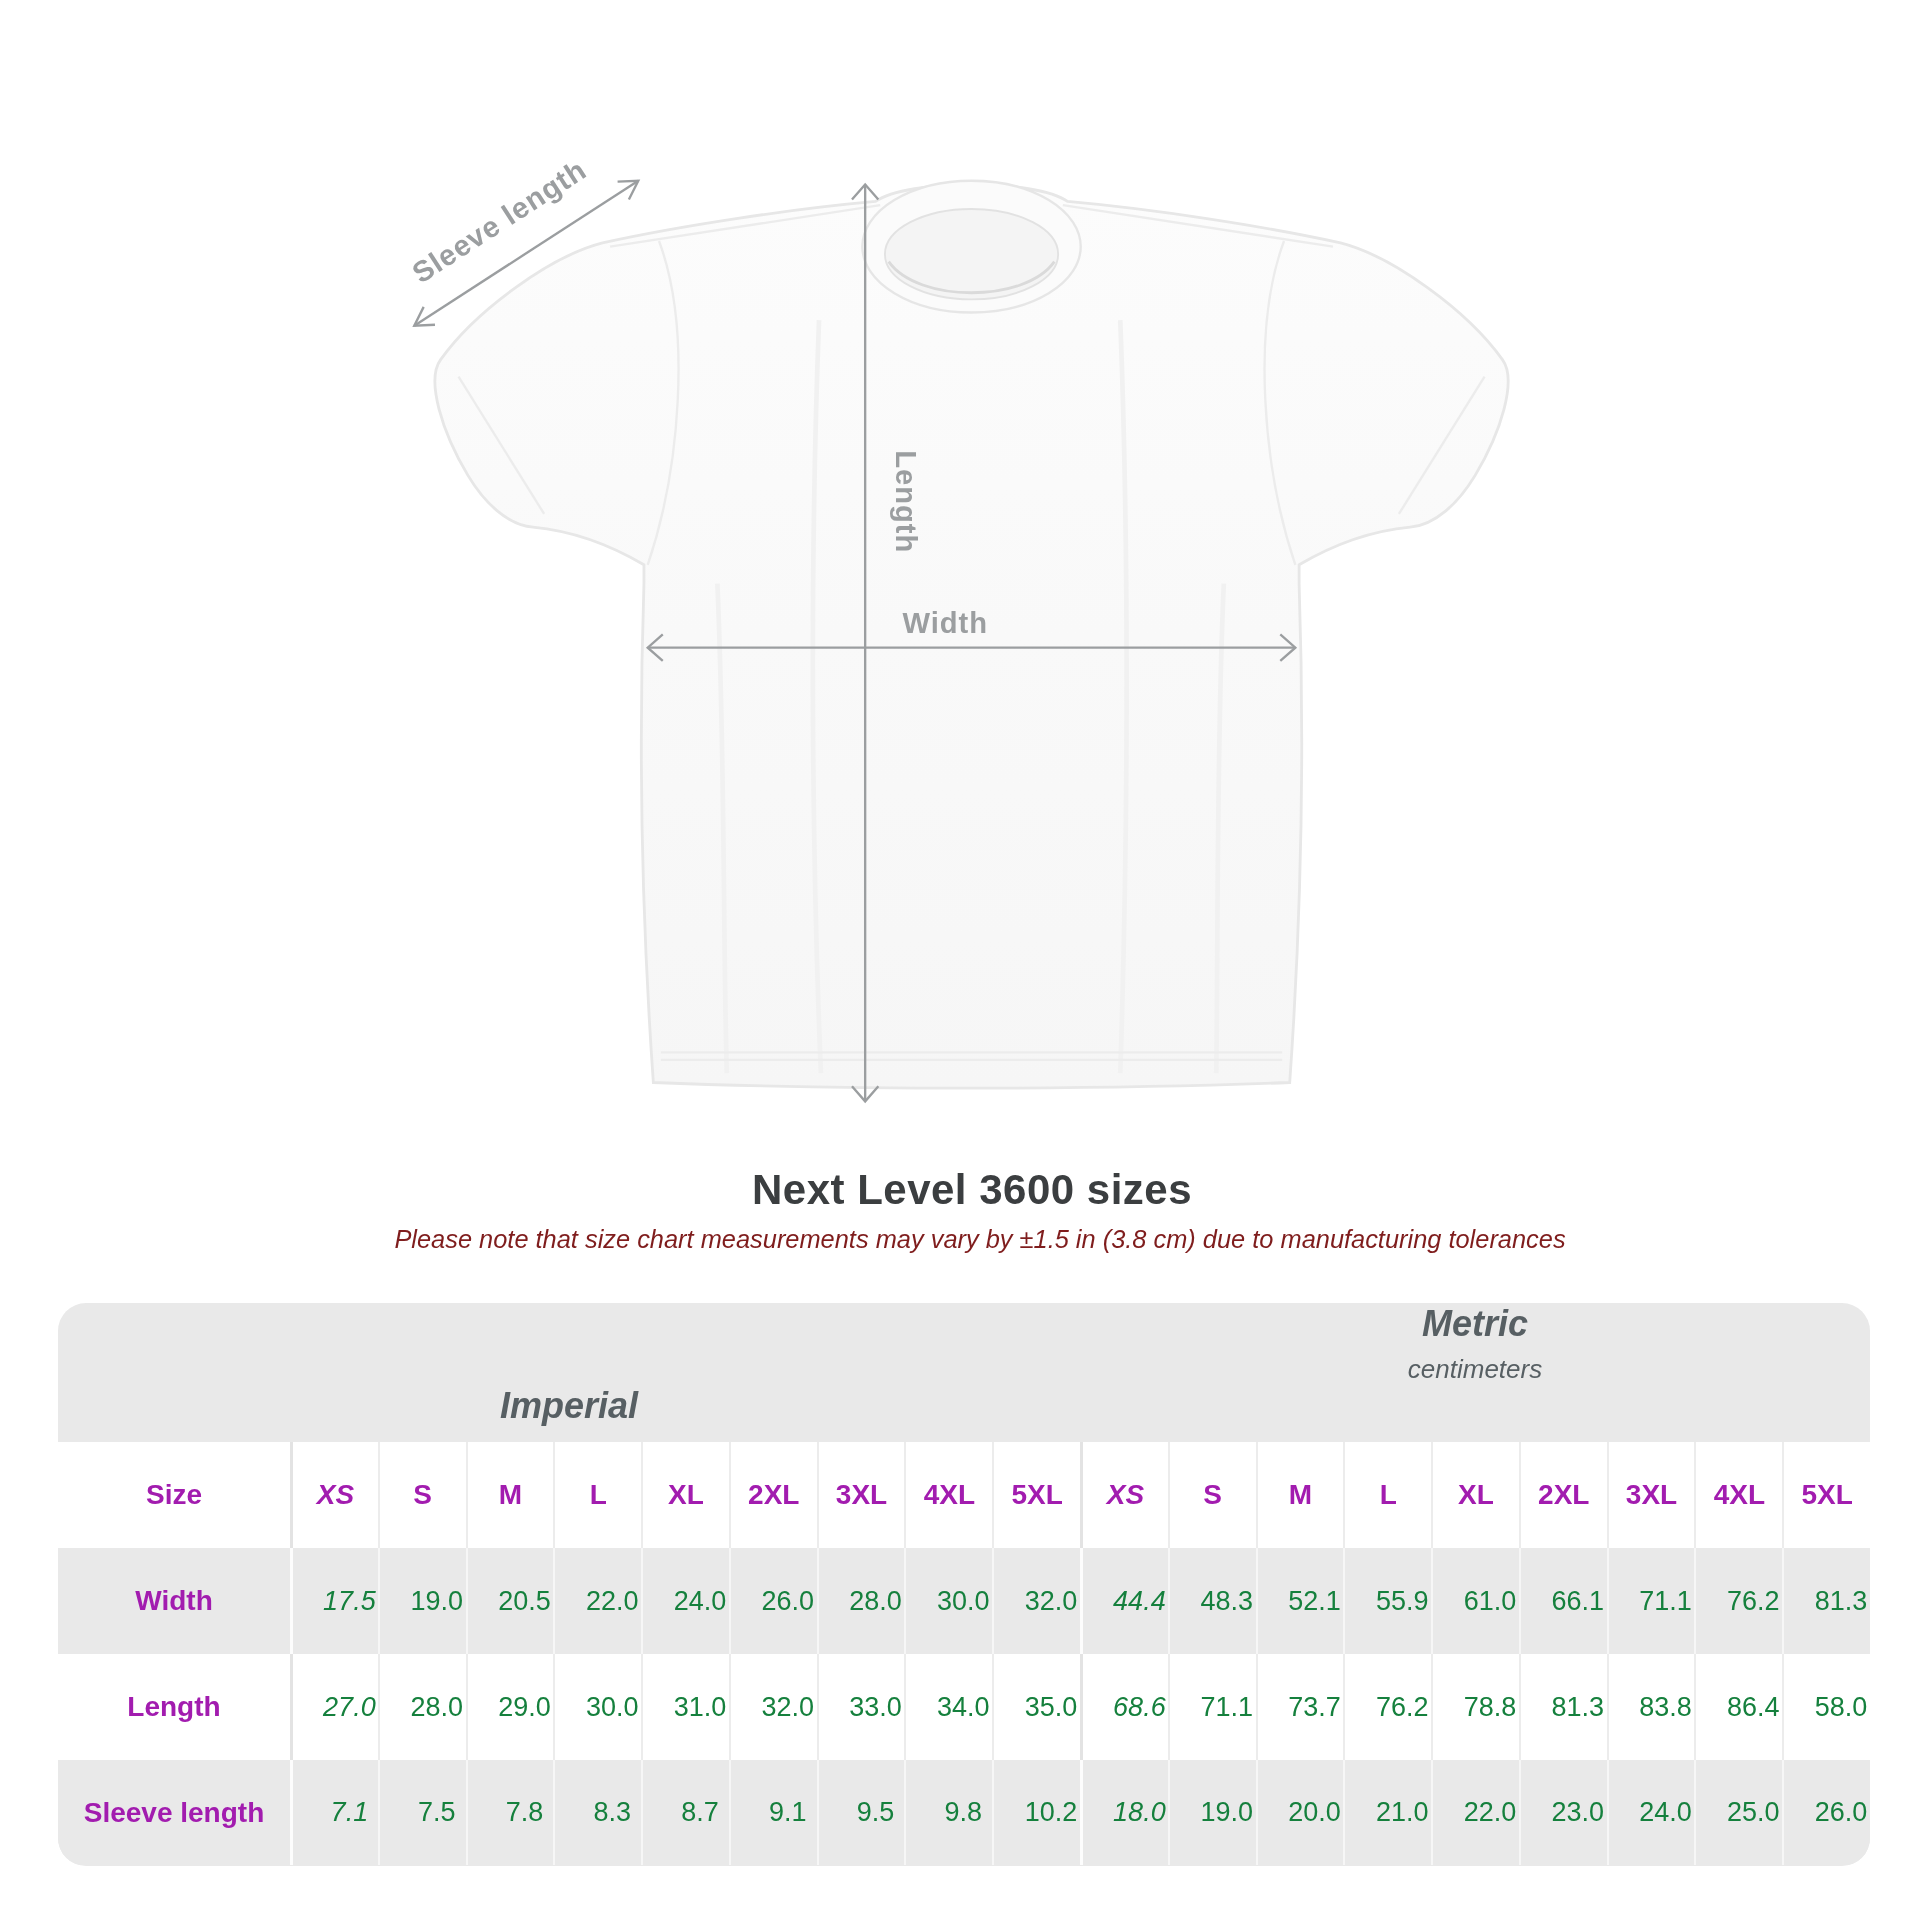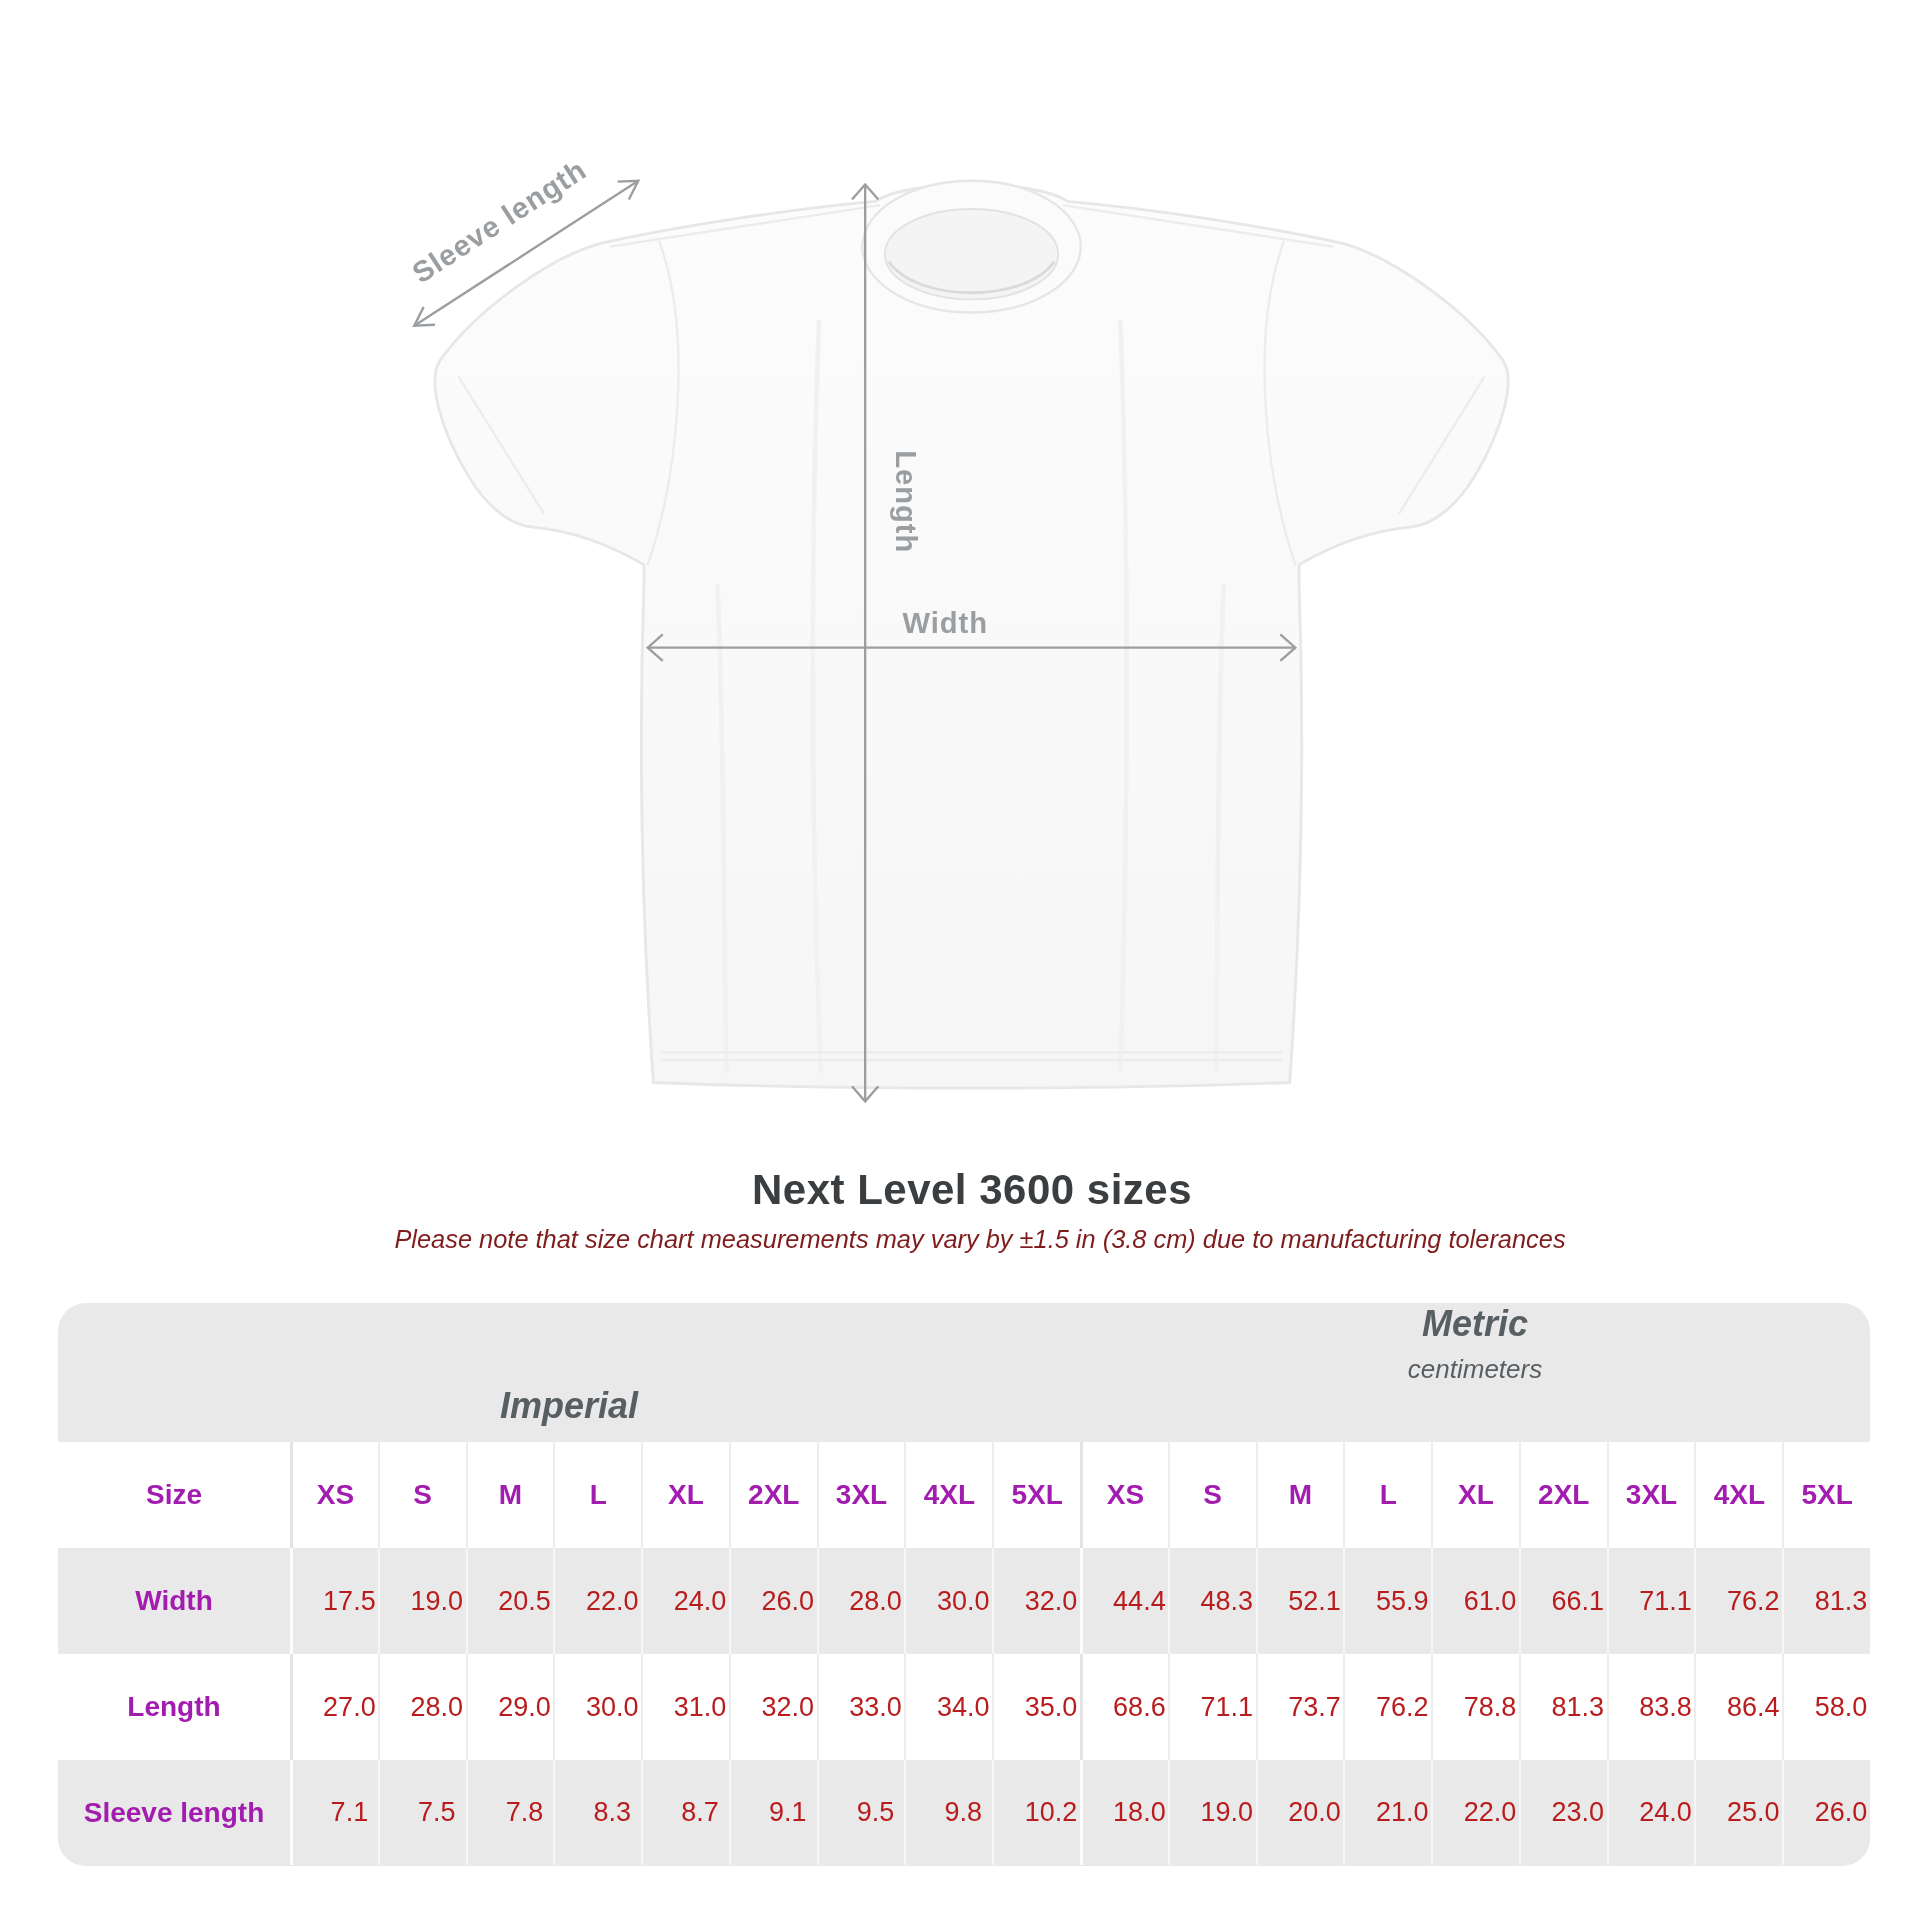--- a/index.html
+++ b/index.html
@@ -32,23 +32,23 @@
   .unit-hdr.imp{grid-column:1 / 11;}
   .unit-hdr.met{grid-column:11 / 20;}
   .unit-title{font-style:italic;font-weight:bold;font-size:36px;color:#575f63;}
   .unit-sub{font-style:italic;font-size:26px;color:#575f63;}
   .cell{display:flex;align-items:center;justify-content:center;}
   .r-white{--sep:#ececec;--sepstrong:#e3e3e3;}
   .r-gray{--sep:rgba(255,255,255,0.6);--sepstrong:rgba(255,255,255,0.9);}
   .r-white .cell{background:#ffffff;}
   .r-gray .cell{background:#e9e9e9;}
   .cell.sep{border-left:2.8px solid var(--sep);}
-  .cell.strong{border-left-width:3.8px;border-left-color:var(--sepstrong);}
+  .cell.strong{border-left-width:3.8px;border-left-color:var(--sepstrong);font-style:italic;}
   .lab,.sz{font-weight:bold;font-size:28px;color:#a21caf;}
-  .num{font-size:27px;color:#b91c1c;padding-left:28px;}
+  .num{font-size:27px;color:#15803d;padding-left:28px;}
 </style>
 </head>
 <body>
 
 <svg class="shirt-svg" width="1928" height="1139" viewBox="0 0 2048 1210">
   <defs>
     <linearGradient id="shirtg" x1="0" y1="0" x2="0" y2="1">
       <stop offset="0" stop-color="#fcfcfc"></stop>
       <stop offset="1" stop-color="#f6f6f6"></stop>
     </linearGradient>

